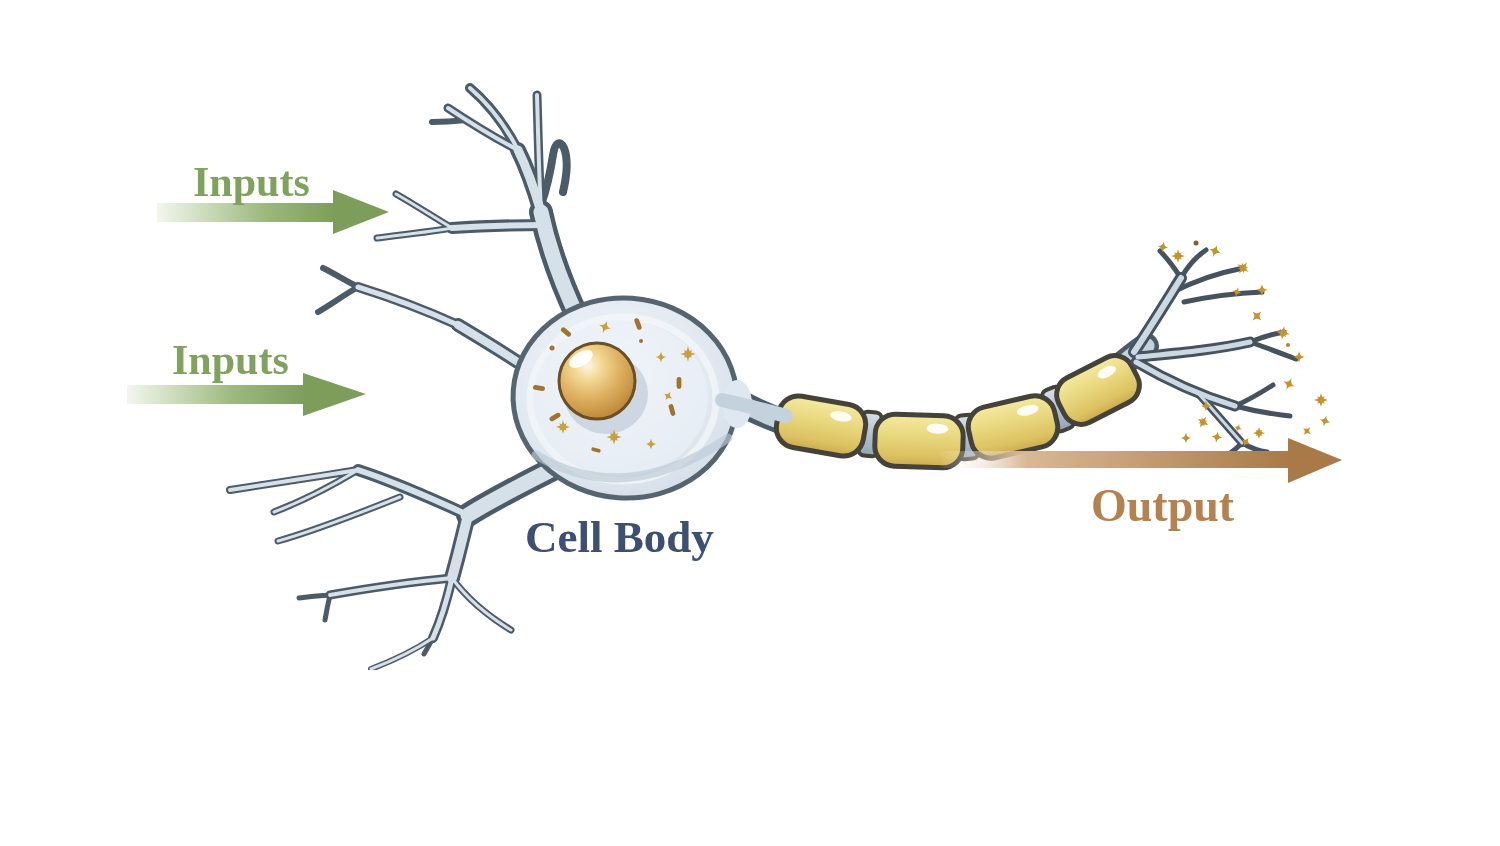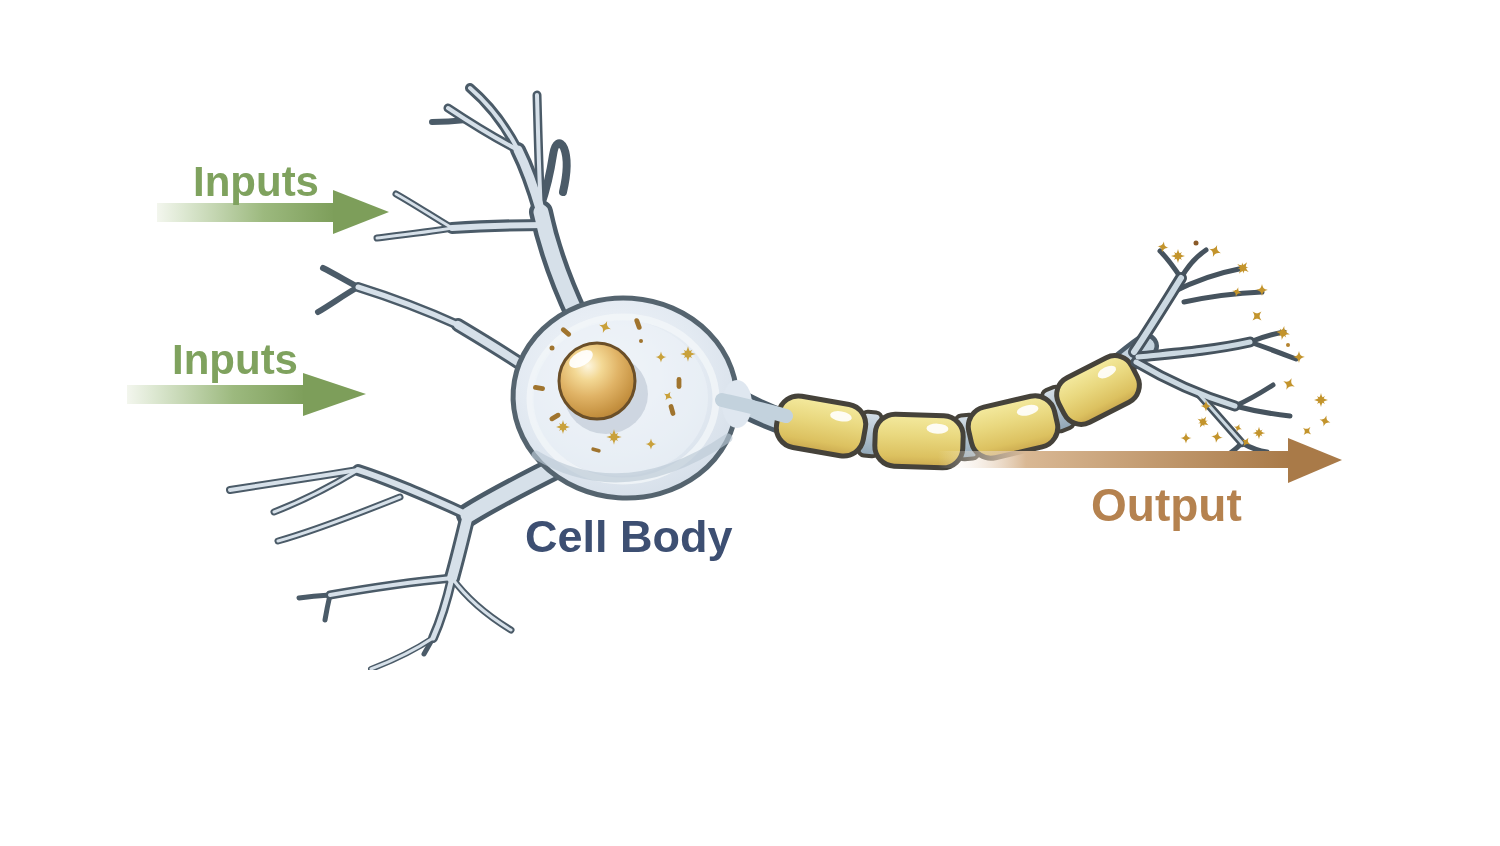--- a/index.html
+++ b/index.html
@@ -1,19 +1,19 @@
 <!DOCTYPE html>
 <html><head>
 <meta charset="utf-8">
 <title>Neuron Diagram</title>
 <style>
   html,body { margin:0; padding:0; background:#ffffff; }
   .stage {
     position:relative; width:1500px; height:670px; background:#ffffff;
-    overflow:hidden; font-family:Liberation Sans, sans-serif;
+    overflow:hidden; font-family:Liberation Serif, serif;
   }
   svg { position:absolute; inset:0; }
   
   .dk  { stroke:#4b5b68; fill:none; stroke-linecap:round; stroke-linejoin:round; }
   .lt  { stroke:#d6e0e9; fill:none; stroke-linecap:round; stroke-linejoin:round; }
   .tdk { stroke:#46535e; fill:none; stroke-linecap:round; stroke-linejoin:round; }
   .tlt { stroke:#ccd9e2; fill:none; stroke-linecap:round; stroke-linejoin:round; }
   .axd { stroke:#4b5b68; fill:none; stroke-linecap:round; }
   .axl { stroke:#c3d2dd; fill:none; stroke-linecap:round; }
   .myelin-rect { fill:url(#gradMyelin); stroke:#45423a; stroke-width:5; }

